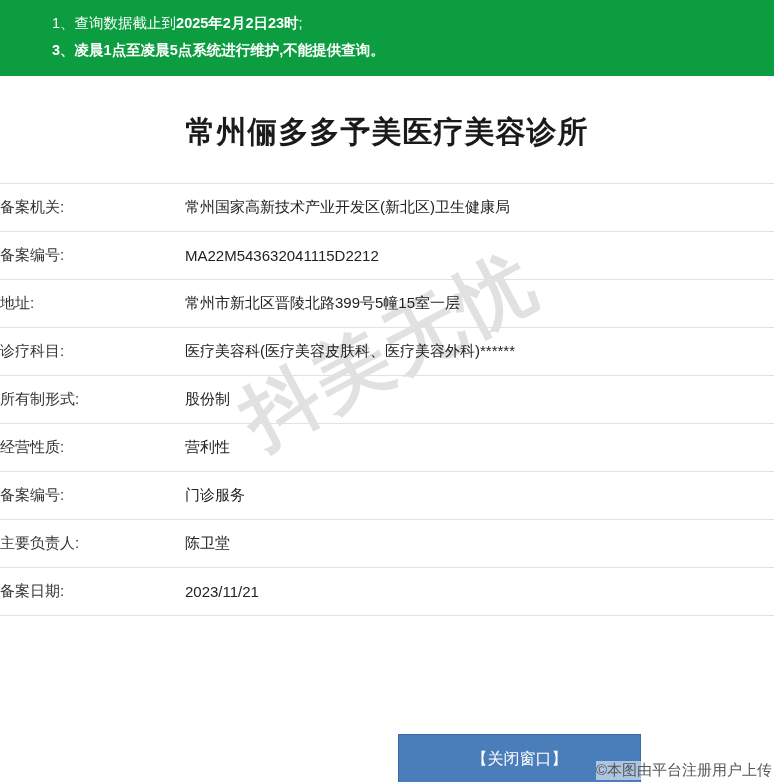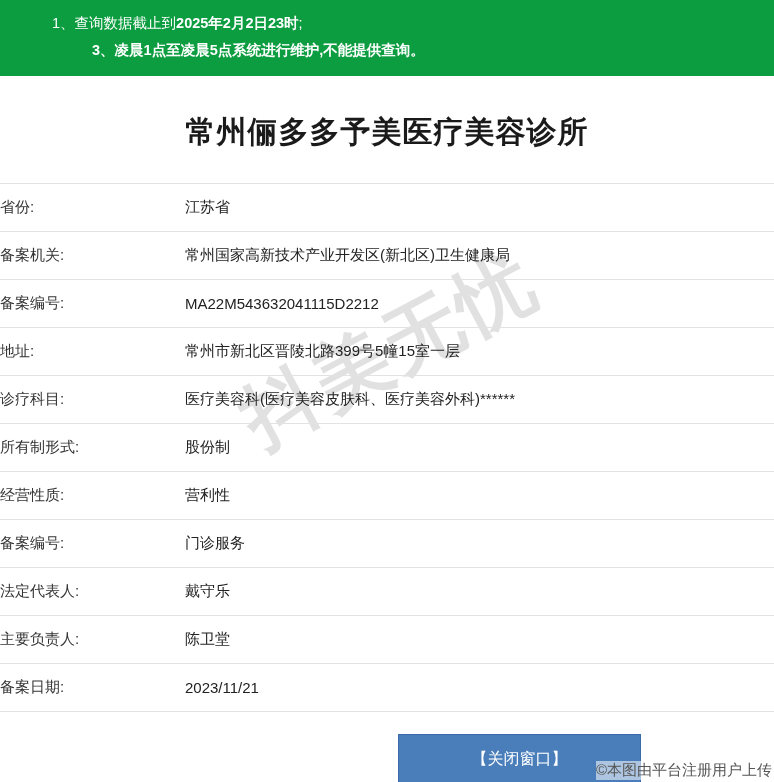--- a/index.html
+++ b/index.html
@@ -37,21 +37,20 @@
   .notice li {
     padding-left: 52px;
     white-space: nowrap;
     font-weight: normal;
   }
   .notice li b {
     font-weight: bold;
   }
   .notice li.strong-line {
     font-weight: bold;
-    margin-left: 40px;
   }
   
   .title {
     text-align: center;
     font-size: 30px;
     font-weight: bold;
     color: #1a1a1a;
     letter-spacing: 1px;
     padding: 36px 0 30px 0;
     position: relative;
@@ -148,24 +147,20 @@
     </ol>
   </div>
 
   <div class="watermark">抖美无忧</div>
 
   <div class="title">常州俪多多予美医疗美容诊所</div>
 
   <table class="info">
     <tbody>
       <tr>
-        <td class="label">省份:</td>
-        <td class="value">江苏省</td>
-      </tr>
-      <tr>
         <td class="label">备案机关:</td>
         <td class="value">常州国家高新技术产业开发区(新北区)卫生健康局</td>
       </tr>
       <tr>
         <td class="label">备案编号:</td>
         <td class="value">MA22M543632041115D2212</td>
       </tr>
       <tr>
         <td class="label">地址:</td>
         <td class="value">常州市新北区晋陵北路399号5幢15室一层</td>
@@ -178,24 +173,20 @@
         <td class="label">所有制形式:</td>
         <td class="value">股份制</td>
       </tr>
       <tr>
         <td class="label">经营性质:</td>
         <td class="value">营利性</td>
       </tr>
       <tr>
         <td class="label">备案编号:</td>
         <td class="value">门诊服务</td>
-      </tr>
-      <tr>
-        <td class="label">法定代表人:</td>
-        <td class="value">戴守乐</td>
       </tr>
       <tr>
         <td class="label">主要负责人:</td>
         <td class="value">陈卫堂</td>
       </tr>
       <tr>
         <td class="label">备案日期:</td>
         <td class="value">2023/11/21</td>
       </tr>
     </tbody>

